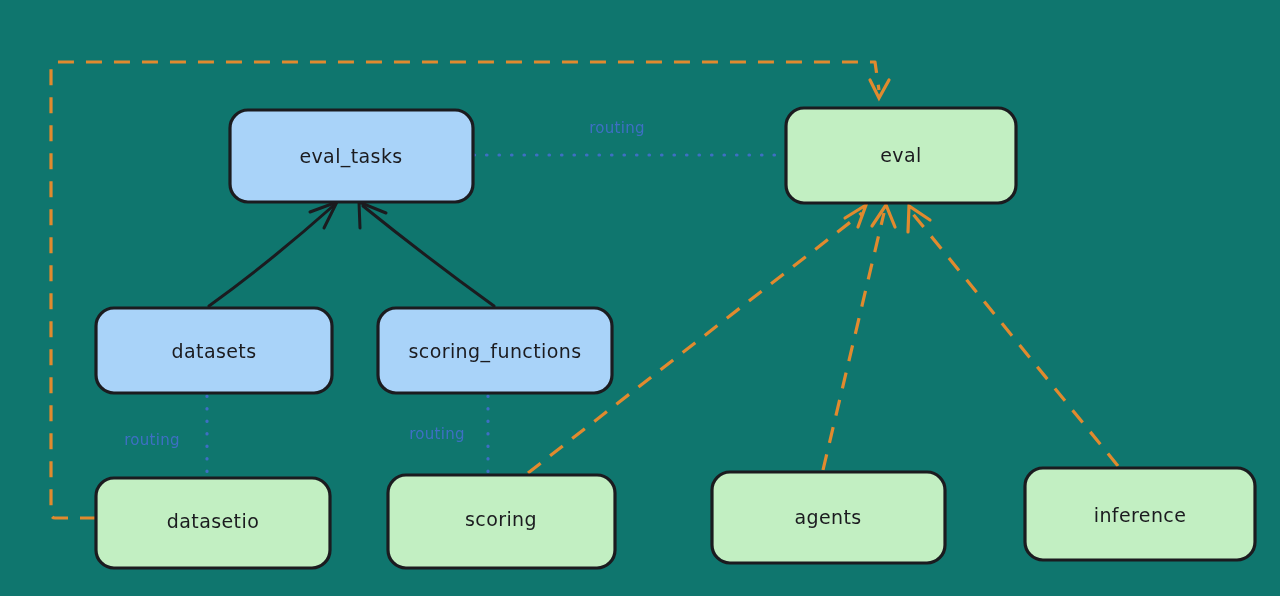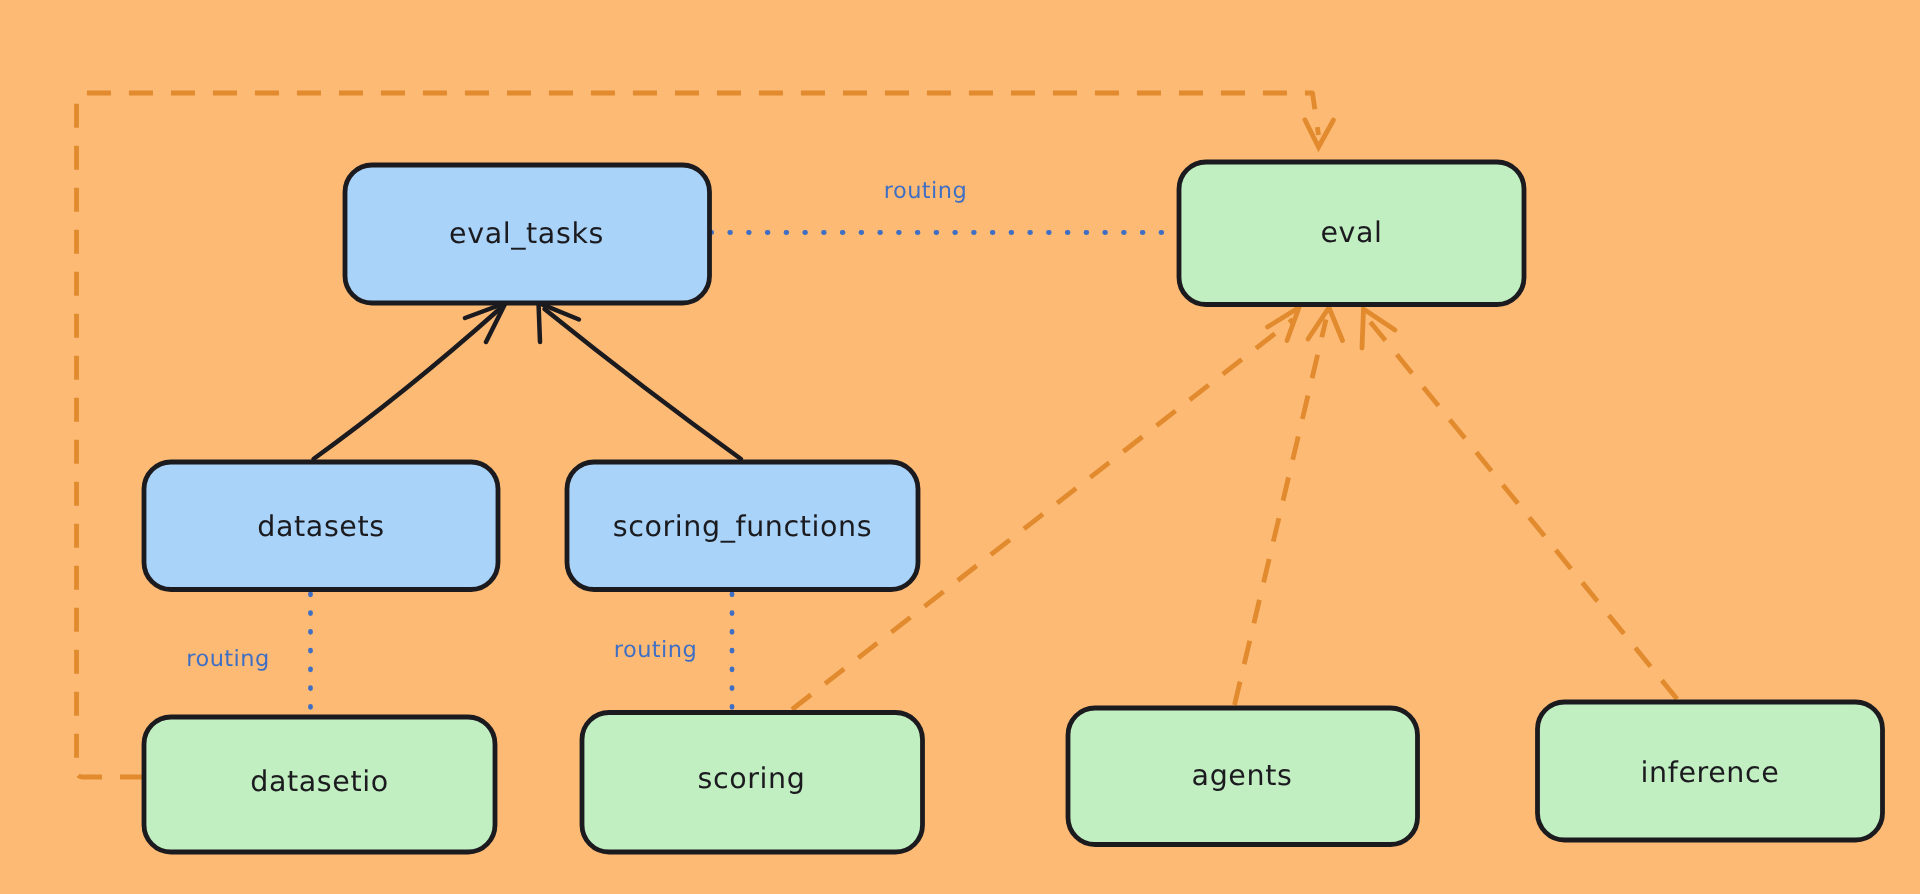--- a/index.html
+++ b/index.html
@@ -10,21 +10,21 @@
   body {
     width: 1280px;
     height: 596px;
     font-family: "DejaVu Sans", sans-serif;
     overflow: hidden;
   }
   #canvas {
     position: relative;
     width: 1280px;
     height: 596px;
-    background: #fdba74;
+    background: #0f766e;
   }
   svg#diagram {
     position: absolute;
     left: 0;
     top: 0;
     width: 1280px;
     height: 596px;
   }
   .node-rect {
     stroke: #1b1b1f;

